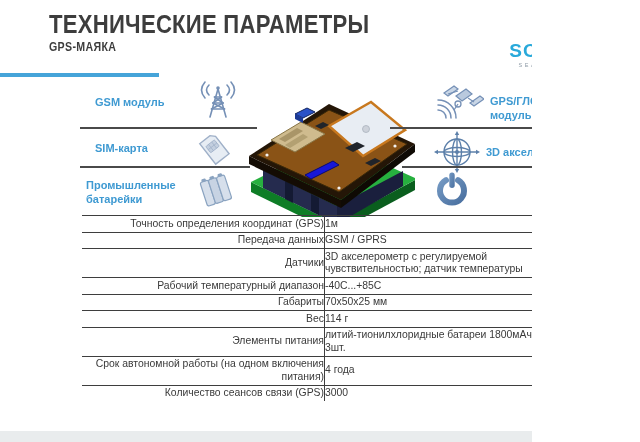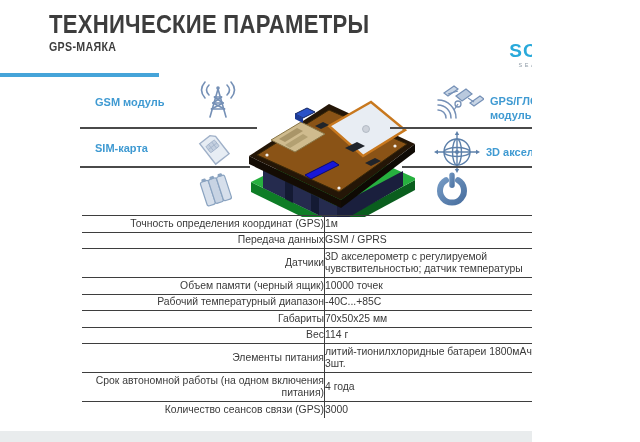--- a/index.html
+++ b/index.html
@@ -66,20 +66,21 @@
   <div class="co-label" style="left:95px;top:142px;width:105px;">SIM-карта</div>
   <svg class="icon" style="left:193px;top:130px;" width="42" height="38" viewBox="0 0 42 38">
     <g transform="rotate(-38 21 19)">
       <path d="M13,6 L26,6 L30,10 L30,32 L13,32 Z" fill="#e7edf4" stroke="#9fb0c8" stroke-width="1.4"></path>
       <rect x="16" y="12" width="11" height="8" rx="1" fill="#c3cfdf" stroke="#9fb0c8" stroke-width="0.8"></rect>
       <path d="M19.5,12 V20 M23.5,12 V20 M16,16 H27" stroke="#9fb0c8" stroke-width="0.7" fill="none"></path>
     </g>
   </svg>
   <div class="conn" style="left:80px;top:166px;width:170px;"></div>
 
+  <div class="co-label" style="left:86px;top:179px;width:120px;">Промышленные батарейки</div>
   <svg class="icon" style="left:196px;top:170px;" width="40" height="40" viewBox="0 0 40 40">
     <g transform="rotate(-18 20 20)">
       <rect x="7" y="8" width="8.5" height="25" rx="2" fill="#d6dfeb" stroke="#8aa3c0" stroke-width="1.2"></rect>
       <rect x="15.5" y="8" width="8.5" height="25" rx="2" fill="#c7d3e3" stroke="#8aa3c0" stroke-width="1.2"></rect>
       <rect x="24" y="8" width="8.5" height="25" rx="2" fill="#d6dfeb" stroke="#8aa3c0" stroke-width="1.2"></rect>
       <rect x="9" y="5.5" width="4.5" height="3" rx="1" fill="#8aa3c0"></rect>
       <rect x="17.5" y="5.5" width="4.5" height="3" rx="1" fill="#8aa3c0"></rect>
       <rect x="26" y="5.5" width="4.5" height="3" rx="1" fill="#8aa3c0"></rect>
     </g>
   </svg>
@@ -176,24 +177,20 @@
           </tr>
         <tr>
             <td class="lbl">Передача данных</td>
             <td class="val">GSM / GPRS</td>
           </tr>
         <tr>
             <td class="lbl">Датчики</td>
             <td class="val">3D акселерометр с регулируемой чувствительностью; датчик температуры</td>
           </tr>
         <tr>
-            <td class="lbl">Объем памяти (черный ящик)</td>
-            <td class="val">10000 точек</td>
-          </tr>
-        <tr>
             <td class="lbl">Рабочий температурный диапазон</td>
             <td class="val">-40C...+85C</td>
           </tr>
         <tr>
             <td class="lbl">Габариты</td>
             <td class="val">70x50x25 мм</td>
           </tr>
         <tr>
             <td class="lbl">Вес</td>
             <td class="val">114 г</td>

